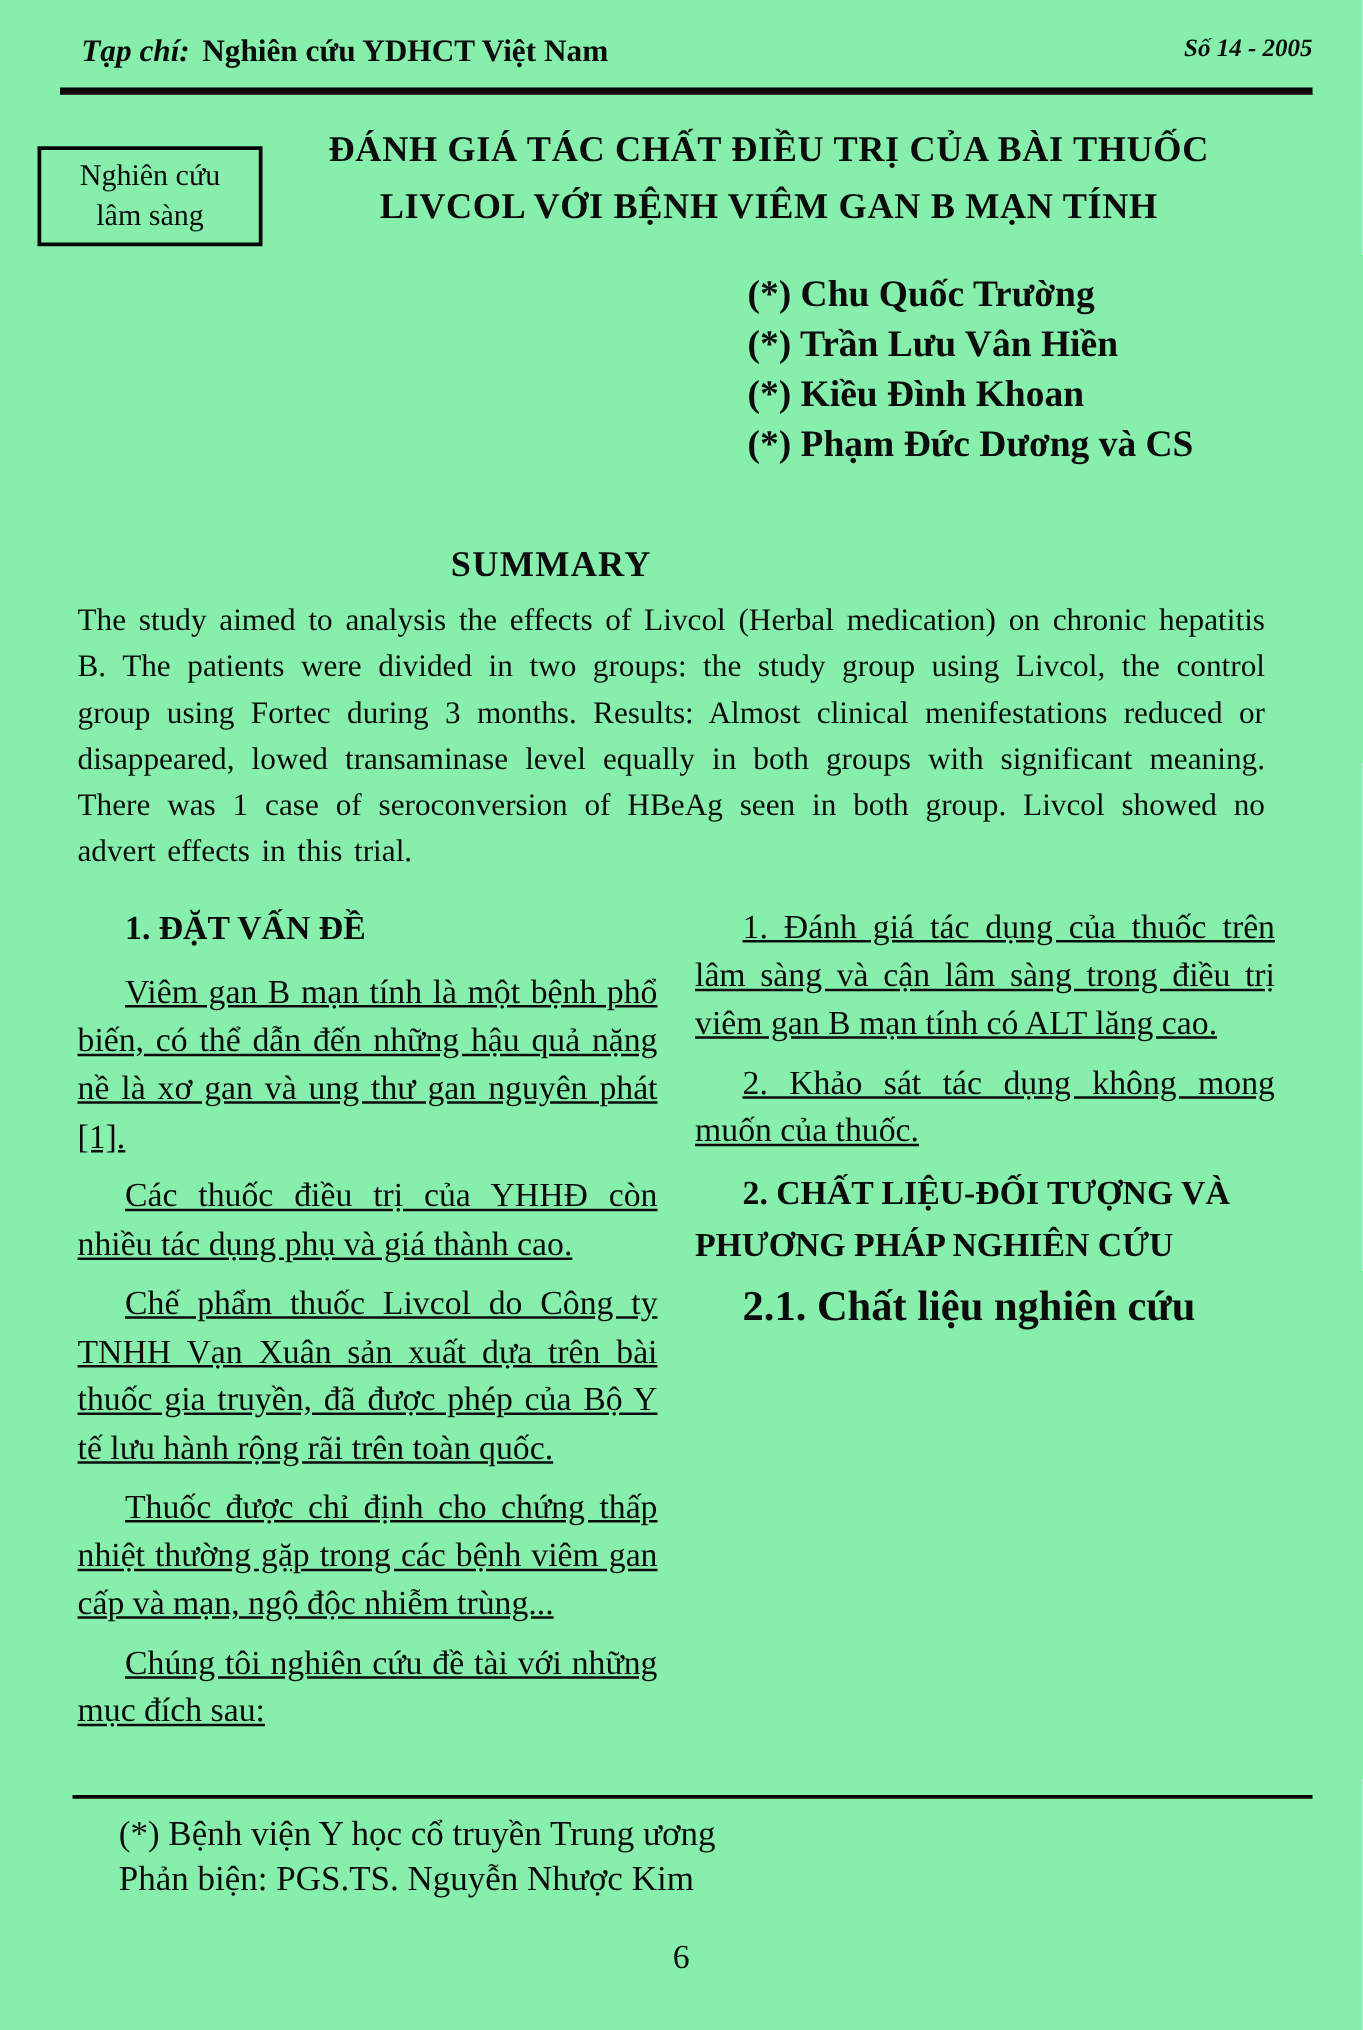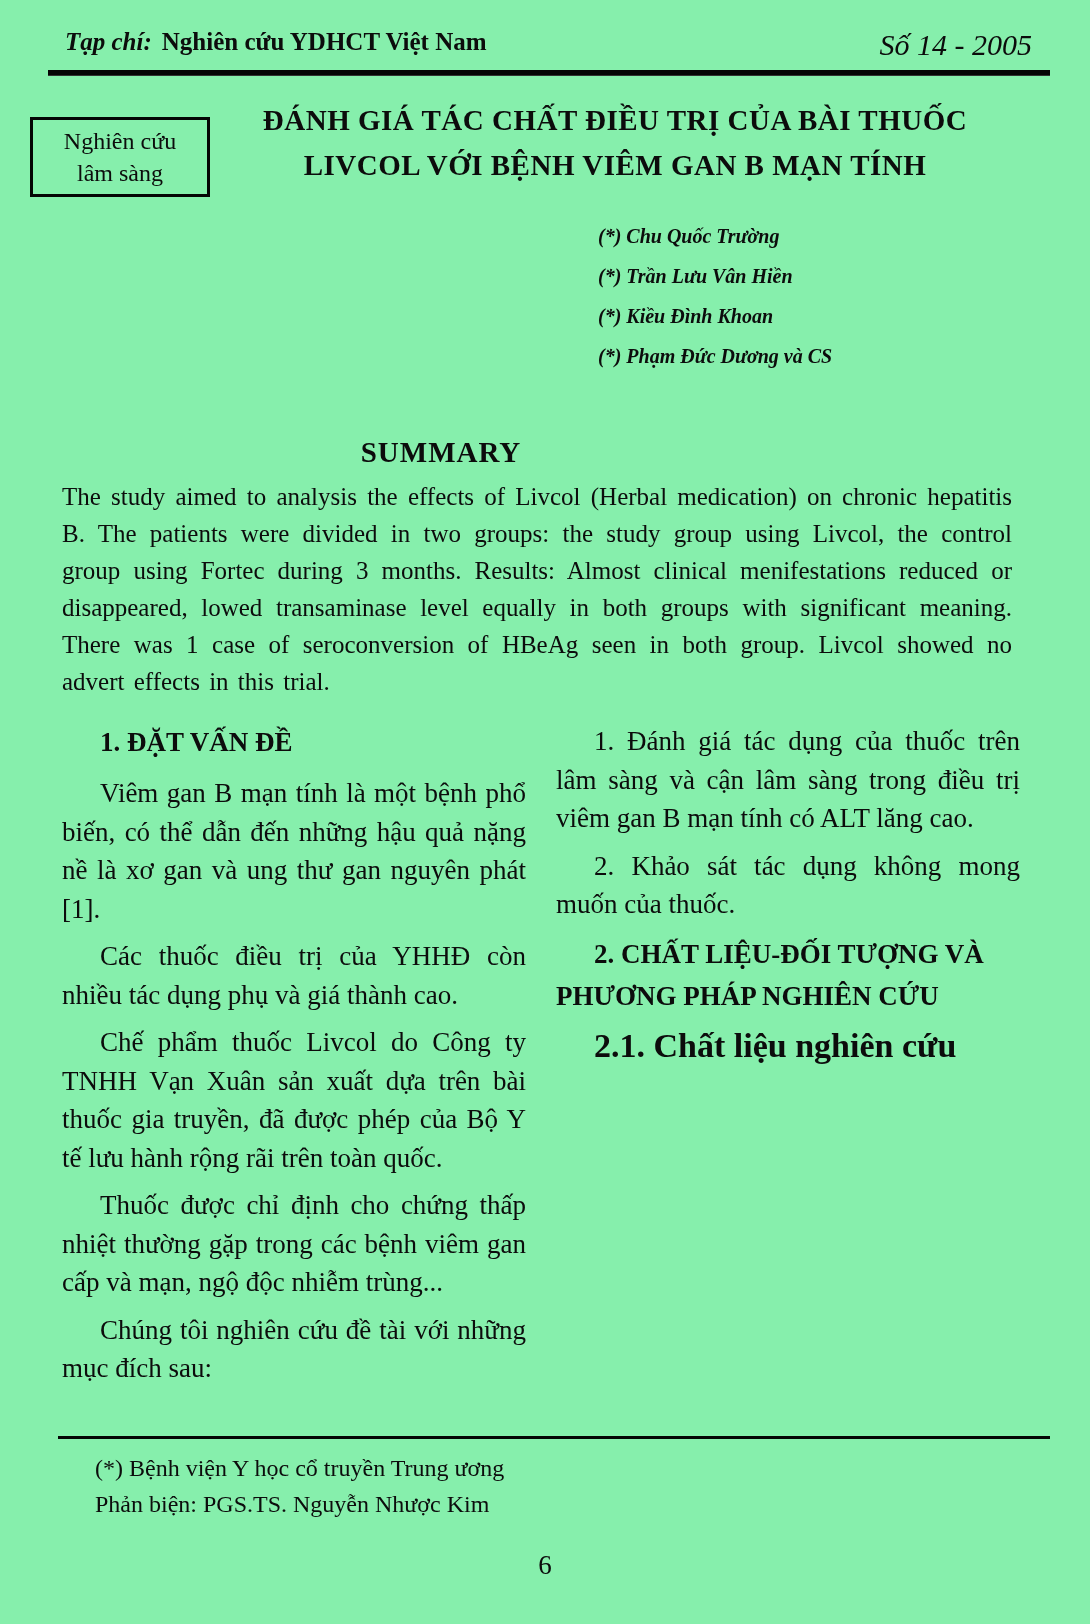--- a/index.html
+++ b/index.html
@@ -4,70 +4,70 @@
 <style>
   html, body { margin:0; padding:0; background:#e8e8e8; }
   #page {
     position:relative; width:1090px; height:1624px; margin:0 auto;
     background:#86efac; color:#0c0c0c;
     font-family:"Liberation Serif","DejaVu Serif",serif;
     overflow:hidden;
   }
   .journal-header-left { position:absolute; left:65px; top:28px; font-size:25px; font-weight:bold; white-space:nowrap; }
   .journal-header-left .jlabel { font-style:italic; margin-right:10px; }
-  .journal-header-right { position:absolute; right:58px; top:28px; font-size:30px; font-weight:normal; font-style:italic; white-space:nowrap; }
+  .journal-header-right { position:absolute; right:40px; top:28px; font-size:20px; font-weight:bold; font-style:italic; white-space:nowrap; }
   .header-rule { position:absolute; left:48px; top:70px; width:1002px; height:5px; background:#050505; border-bottom:1px solid #333; }
 
   .category-box {
     position:absolute; left:30px; top:117px; width:174px; height:74px;
     border:3px solid #050505; display:flex; flex-direction:column;
     justify-content:center; align-items:center;
     font-size:24px; line-height:32px;
   }
 
   .article-title {
     position:absolute; left:205px; top:98px; width:820px;
     text-align:center; font-weight:bold; font-size:29px; line-height:45px;
     letter-spacing:0.5px;
   }
 
-  .authors { position:absolute; left:598px; top:216px; font-weight:bold; font-style:italic; font-size:20px; line-height:40px; }
+  .authors { position:absolute; left:598px; top:216px; font-weight:bold; font-size:30px; line-height:40px; }
   .authors div { white-space:nowrap; }
 
   .summary-heading {
     position:absolute; left:0; top:436px; width:882px;
     text-align:center; font-weight:bold; font-size:29px; letter-spacing:1px;
   }
   .summary-body {
     position:absolute; left:62px; top:478px; width:950px;
     font-size:25px; line-height:37px; text-align:justify; word-spacing:3px;
   }
 
   .col { position:absolute; top:722px; width:464px; }
   .col-left  { left:62px; }
   .col-right { left:556px; }
   .col p {
     font-size:27px; line-height:38.5px; text-align:justify;
-    text-indent:38px; margin:0 0 9px 0;
+    text-indent:38px; margin:0 0 9px 0;text-decoration:underline;
   }
   .sec1-heading {
     font-size:27px; font-weight:bold; text-indent:38px;
     margin:0 0 12px 0; line-height:40px;
   }
   .sec2-heading {
     font-size:27px; font-weight:bold; text-indent:38px;
     text-align:left; line-height:42px; margin:4px 0 10px 0;
   }
   .sec21-heading {
     font-size:34px; font-weight:bold; text-indent:38px;
     margin:6px 0 14px 0; line-height:38px;
   }
 
   .footnote-rule { position:absolute; left:58px; top:1436px; width:992px; height:3px; background:#050505; }
-  .footnote { position:absolute; left:95px; top:1450px; font-size:24px; line-height:36px; }
+  .footnote { position:absolute; left:95px; top:1450px; font-size:28px; line-height:36px; }
   .page-number { position:absolute; left:0; top:1550px; width:1090px; text-align:center; font-size:27px; }
 </style>
 </head>
 <body>
 
 <div id="page">
 
   <div class="journal-header-left">
     <span class="jlabel">Tạp chí:</span><span>Nghiên cứu YDHCT Việt Nam</span>
   </div>

